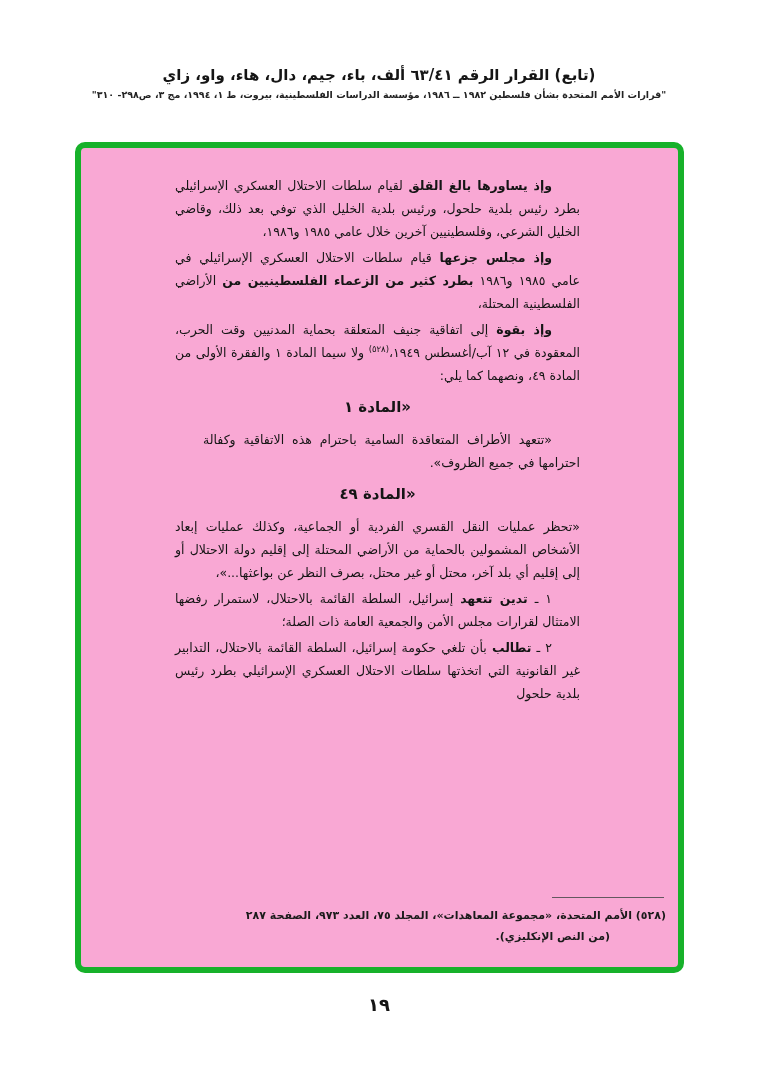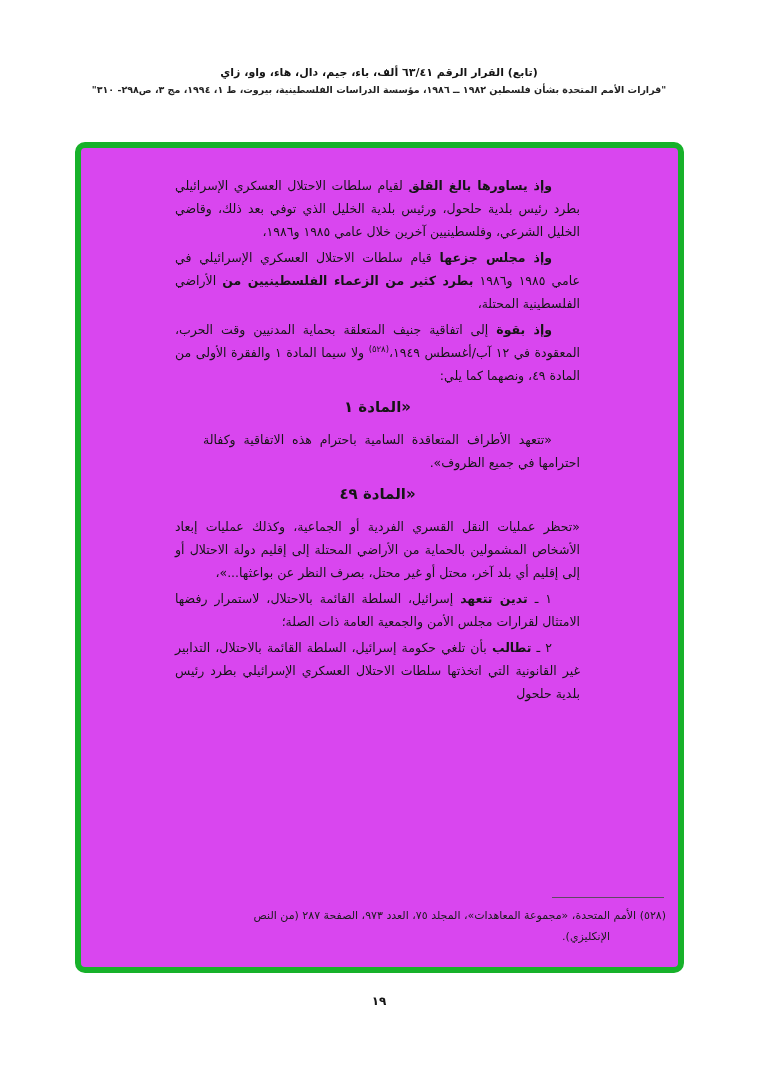--- a/index.html
+++ b/index.html
@@ -5,31 +5,31 @@
   html, body { margin: 0; padding: 0; }
   body {
     width: 758px; height: 1078px;
     background: #ffffff;
     color: #151515;
     font-family: "DejaVu Sans", sans-serif;
     position: relative;
     overflow: hidden;
   }
   .header { direction: rtl; text-align: center; padding-top: 66px; }
-  .header-title { font-size: 11px; font-weight: bold; letter-spacing: -0.2px; }
+  .header-title { font-size: 15px; font-weight: bold; letter-spacing: -0.2px; }
   .header-source { font-size: 9.5px; font-weight: bold; margin-top: 5px; color: #222; }
 
   .green-frame {
     position: absolute;
     left: 75px; top: 142px;
     width: 609px; height: 831px;
     border: 6px solid #17b12a;
     border-radius: 10px;
     box-sizing: border-box;
-    background: #d946ef;
+    background: #f9a8d4;
   }
   .body-text {
     direction: rtl;
     text-align: justify;
     margin: 26px 98px 0 94px;
     font-size: 12.5px;
     line-height: 23px;
   }
   .body-text p { margin: 0 0 3px 0; text-indent: 28px; }
   .lead { font-weight: bold; }
@@ -56,28 +56,29 @@
     margin: 0 2px 7px auto;
     opacity: 0.85;
   }
   .footnote {
     font-size: 11px;
     line-height: 21px;
     text-align: right;
     padding-right: 56px;
     text-indent: -56px;
     color: #1a1a1a;
+    font-weight: bold;
   }
   .page-number {
     position: absolute;
     top: 994px; left: 0;
     width: 100%;
     text-align: center;
     font-weight: bold;
-    font-size: 12px;
+    font-size: 18px;
     direction: rtl;
   }
 </style>
 </head>
 <body>
 
 <div class="header">
   <div class="header-title">(تابع) القرار الرقم ٦٣/٤١ ألف، باء، جيم، دال، هاء، واو، زاي</div>
   <div class="header-source">"قرارات الأمم المتحدة بشأن فلسطين ١٩٨٢ ــ ١٩٨٦، مؤسسة الدراسات الفلسطينية، بيروت، ط ١، ١٩٩٤، مج ٣، ص٢٩٨- ٣١٠"</div>
 </div>

